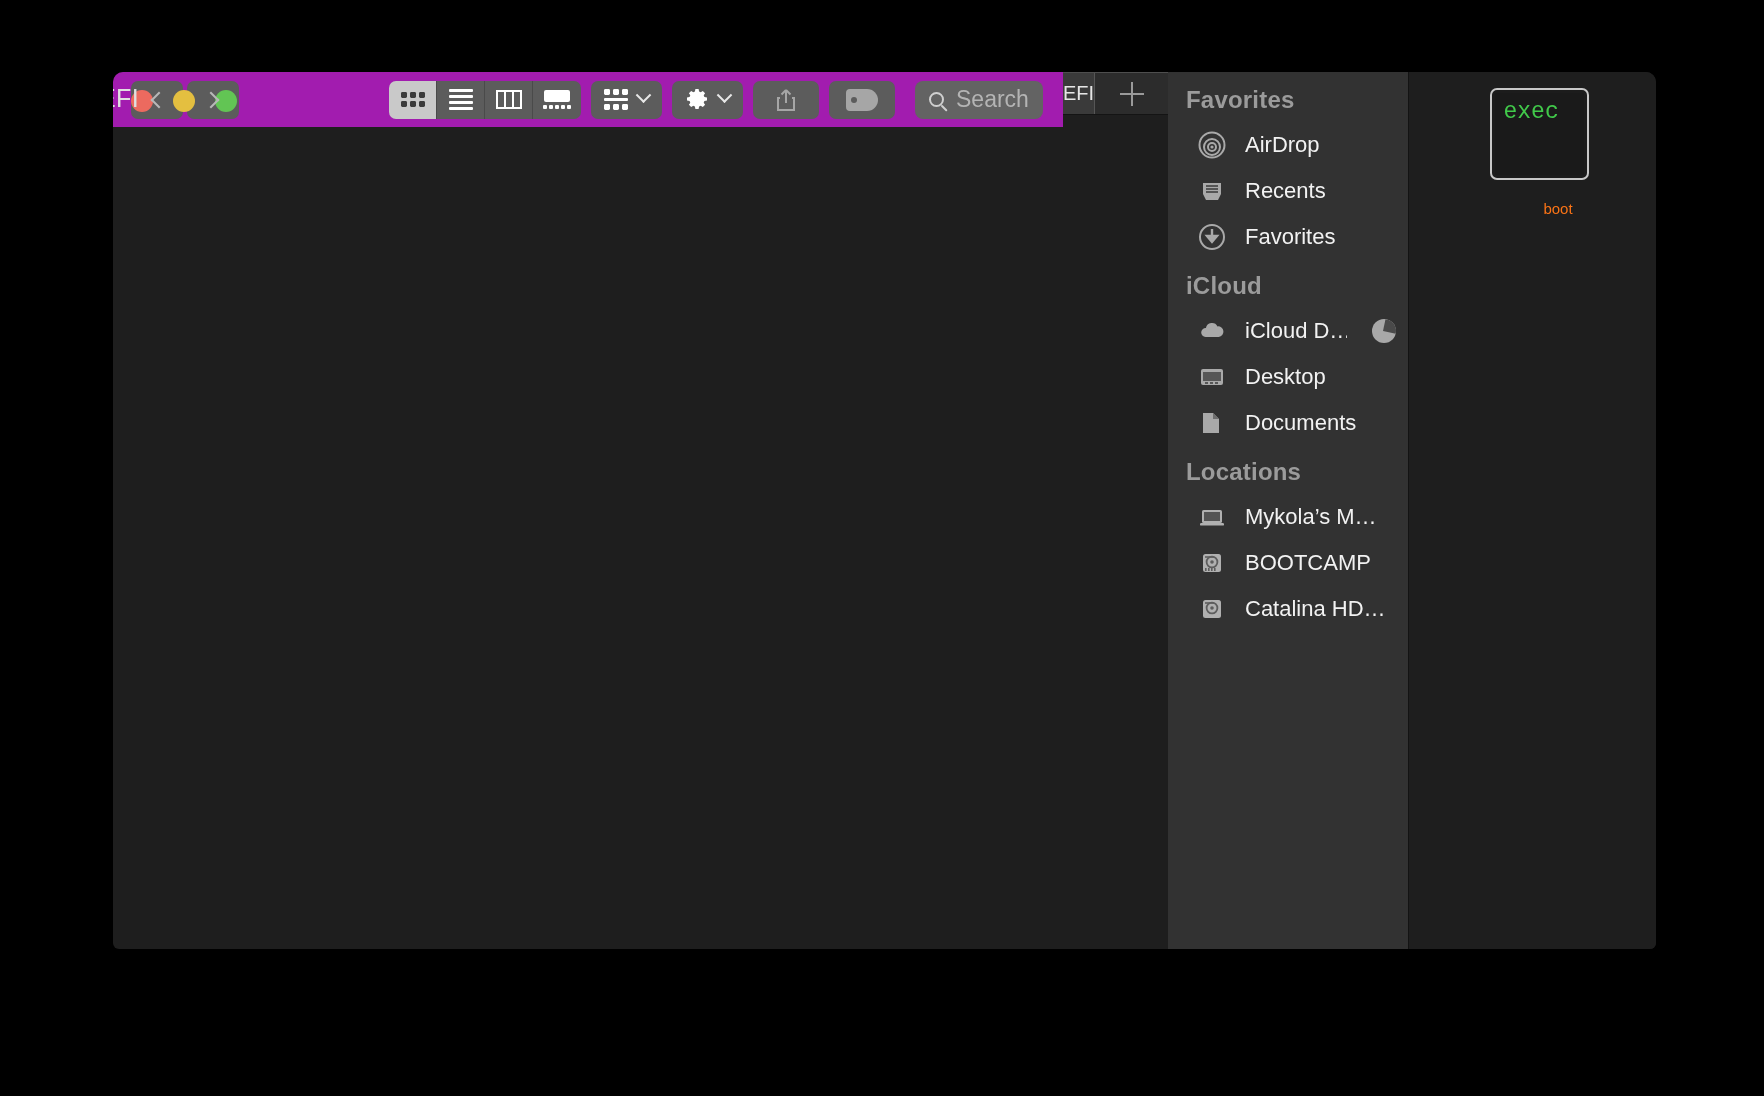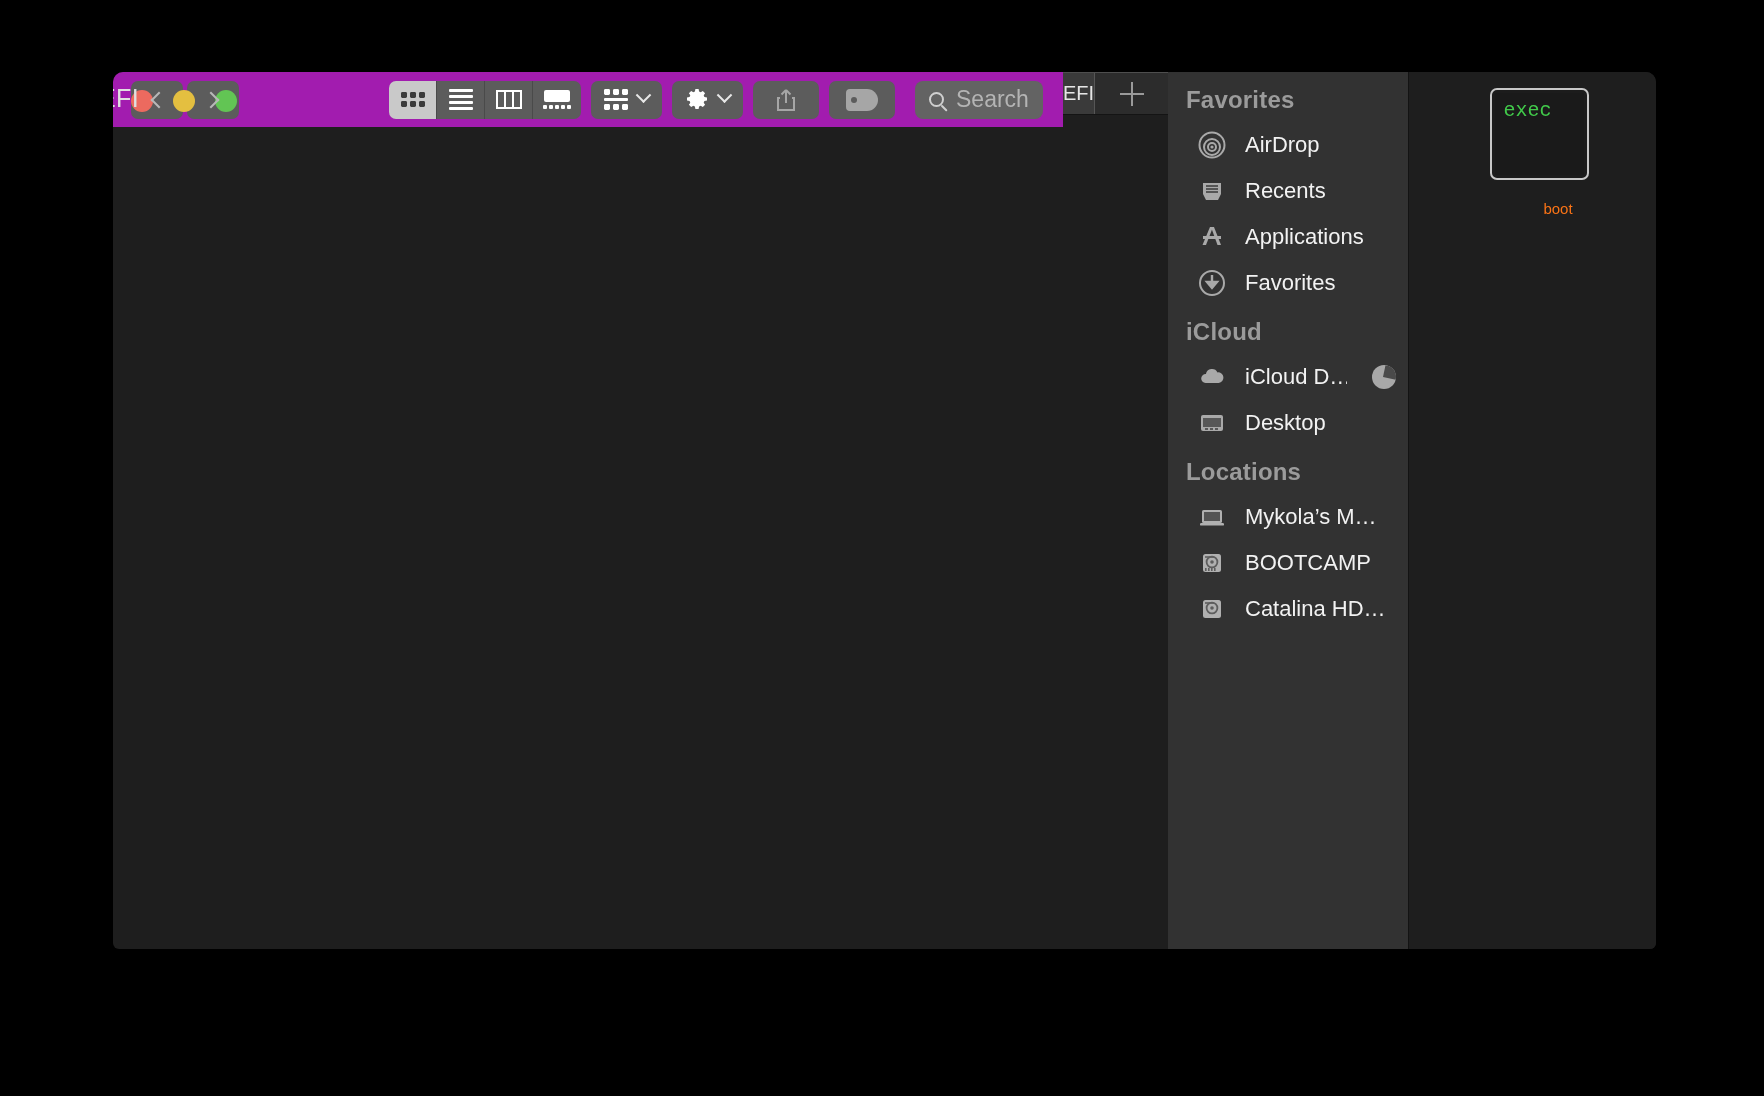--- a/index.html
+++ b/index.html
@@ -342,21 +342,21 @@
     width: 95px; height: 88px;
     background: #1a1a1a;
     border: 3px solid #1c1c1c;
     border-radius: 5px;
     box-shadow: 0 0 0 2px #c8c8c8;
     padding: 8px 0 0 9px;
     position: relative;
   }
   .exec-text {
     font-family: "Liberation Mono", monospace;
-    font-size: 20px;
+    font-size: 23px;
     color: #41c94a;
     line-height: 1;
   }
   .file-label {
     margin-top: 22px;
     font-size: 15px;
     color: #f97316;
     margin-left: 38px;
   }
 </style>
@@ -504,32 +504,20 @@
             <g stroke="#3a3a3a" stroke-width="1.6">
               <path d="M8 9 h12"></path>
                 <path d="M8 12 h12"></path>
                 <path d="M8 15 h12"></path>
             </g>
           </svg>
         </span>
         <span class="sb-label">Recents</span>
       </div>
 
-      <div class="sb-item">
-        <span class="sb-ico">
-          <svg viewBox="0 0 28 28">
-              <g fill="#a9a9a9">
-            <path d="M13 4 l3 0 l7 18 l-3.5 0 z"></path>
-            <path d="M12 4 l3 0 l-7 18 l-3.5 0 z"></path>
-            <rect x="5" y="13" width="18" height="3"></rect>
-          </g>
-            </svg>
-        </span>
-        <span class="sb-label">Applications</span>
-      </div>
 
       <div class="sb-item">
         <span class="sb-ico">
           <svg viewBox="0 0 28 28">
             <circle cx="14" cy="14" r="12" fill="none" stroke="#a9a9a9" stroke-width="2"></circle>
             <path d="M14 6 v9 M9 13 l5 6 l5 -6 z" fill="#a9a9a9" stroke="#a9a9a9" stroke-width="2.4"></path>
           </svg>
         </span>
         <span class="sb-label">Favorites</span>
       </div>
@@ -554,20 +542,29 @@
             <g fill="#575757">
                 <rect x="7" y="19" width="3" height="2"></rect>
                 <rect x="12" y="19" width="3" height="2"></rect>
                 <rect x="17" y="19" width="3" height="2"></rect>
               </g>
           </svg>
         </span>
         <span class="sb-label">Desktop</span>
       </div>
 
+      <div class="sb-item">
+        <span class="sb-ico">
+          <svg viewBox="0 0 28 28">
+            <path d="M5 4 h10 l6 6 v14 h-16 z" fill="#a9a9a9"></path>
+            <path d="M15 4 l6 6 h-6 z" fill="#6f6f6f"></path>
+          </svg>
+        </span>
+        <span class="sb-label">Documents</span>
+      </div>
 
       <div class="sb-header">Locations</div>
 
       <div class="sb-item">
         <span class="sb-ico">
           <svg viewBox="0 0 28 28">
             <rect x="4" y="7" width="20" height="13" rx="1.6" fill="#b0b0b0"></rect>
             <rect x="6" y="9" width="16" height="9" fill="#545454"></rect>
             <rect x="2" y="20" width="24" height="2.6" rx="1.2" fill="#b0b0b0"></rect>
           </svg>

